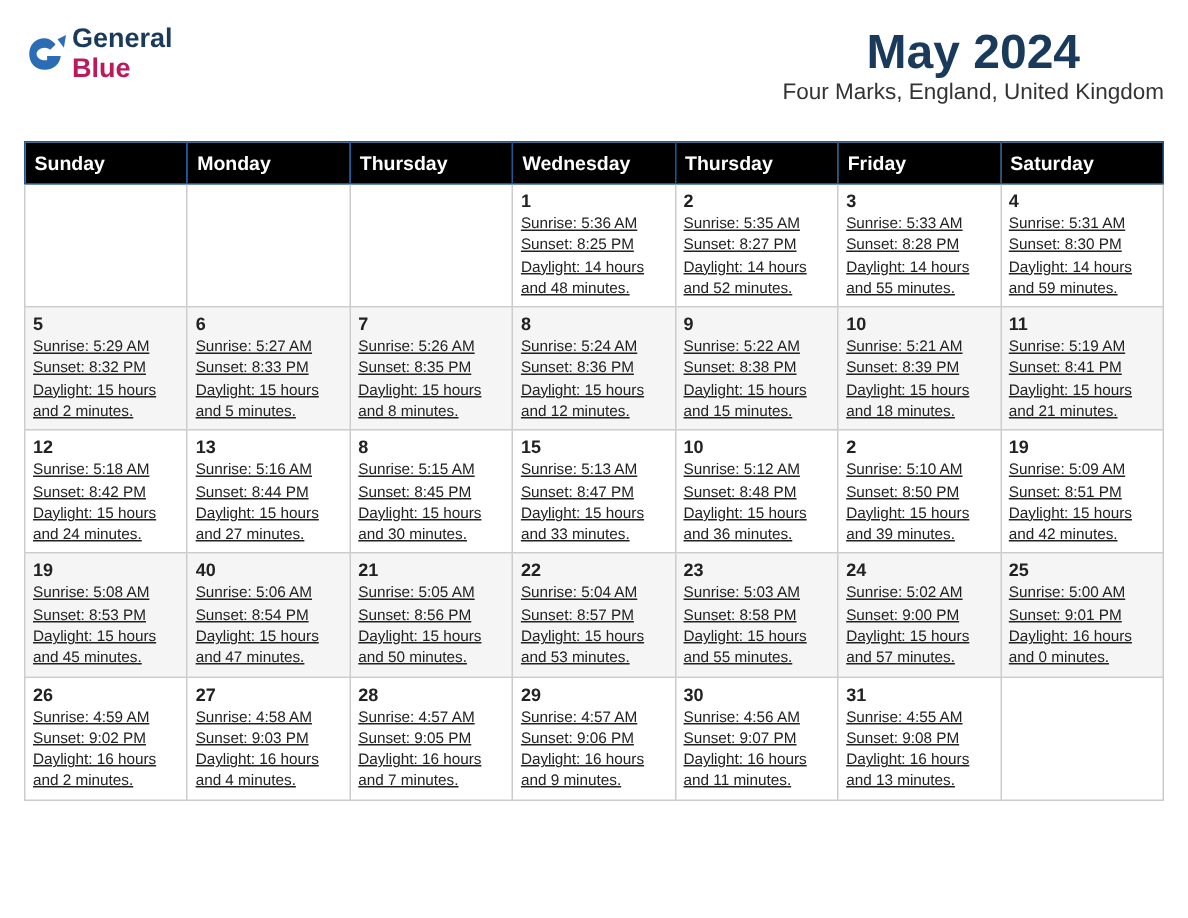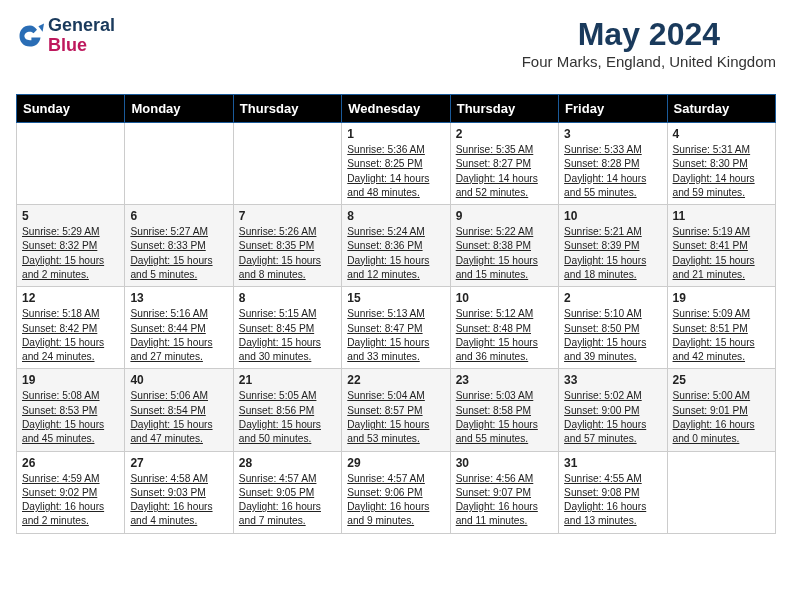--- a/index.html
+++ b/index.html
@@ -227,21 +227,21 @@
           </td>
           <td>
             <span class="day-number">22</span>
             <div class="day-info">Sunrise: 5:04 AM<br>Sunset: 8:57 PM<br>Daylight: 15 hours<br>and 53 minutes.</div>
           </td>
           <td>
             <span class="day-number">23</span>
             <div class="day-info">Sunrise: 5:03 AM<br>Sunset: 8:58 PM<br>Daylight: 15 hours<br>and 55 minutes.</div>
           </td>
           <td>
-            <span class="day-number">33</span>
+            <span class="day-number">24</span>
             <div class="day-info">Sunrise: 5:02 AM<br>Sunset: 9:00 PM<br>Daylight: 15 hours<br>and 57 minutes.</div>
           </td>
           <td>
             <span class="day-number">25</span>
             <div class="day-info">Sunrise: 5:00 AM<br>Sunset: 9:01 PM<br>Daylight: 16 hours<br>and 0 minutes.</div>
           </td>
         </tr>
         <tr class="row-odd">
           <td>
             <span class="day-number">26</span>

